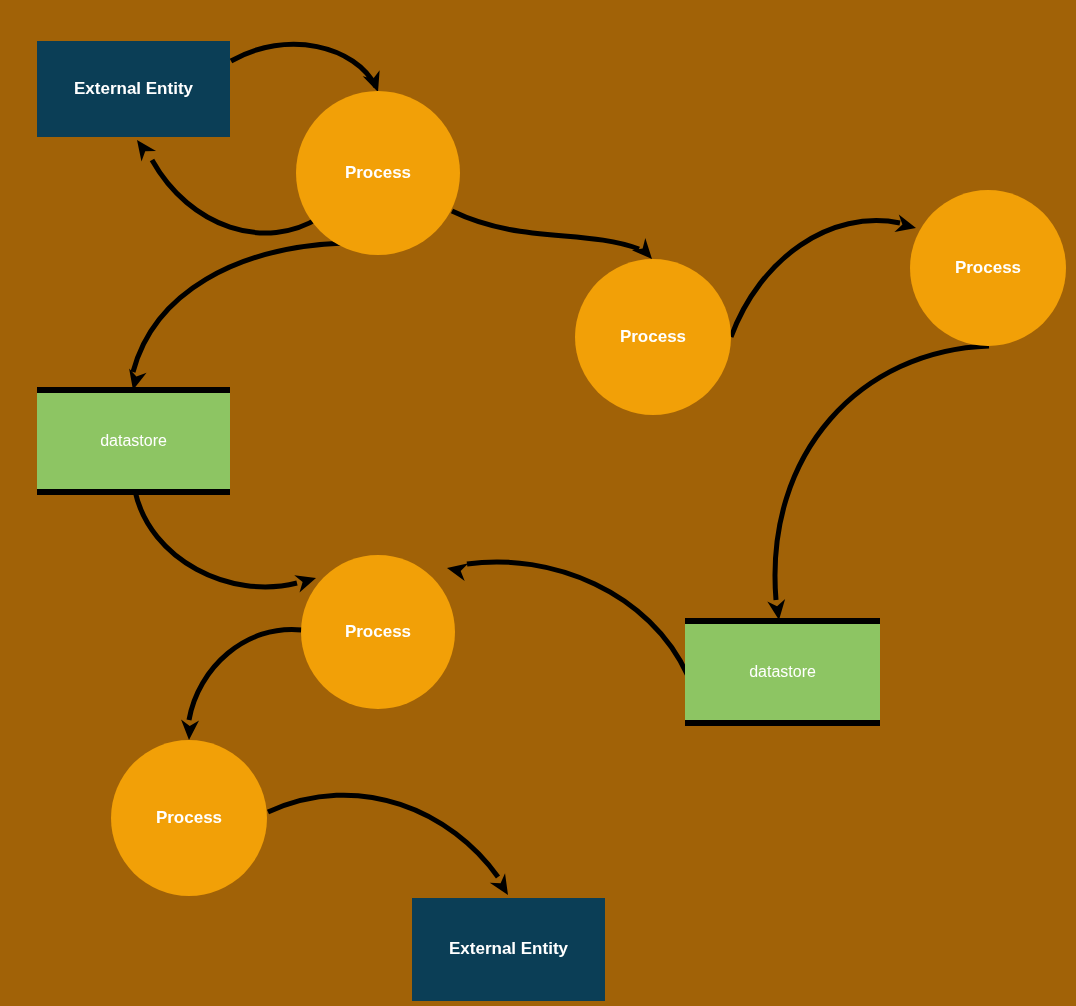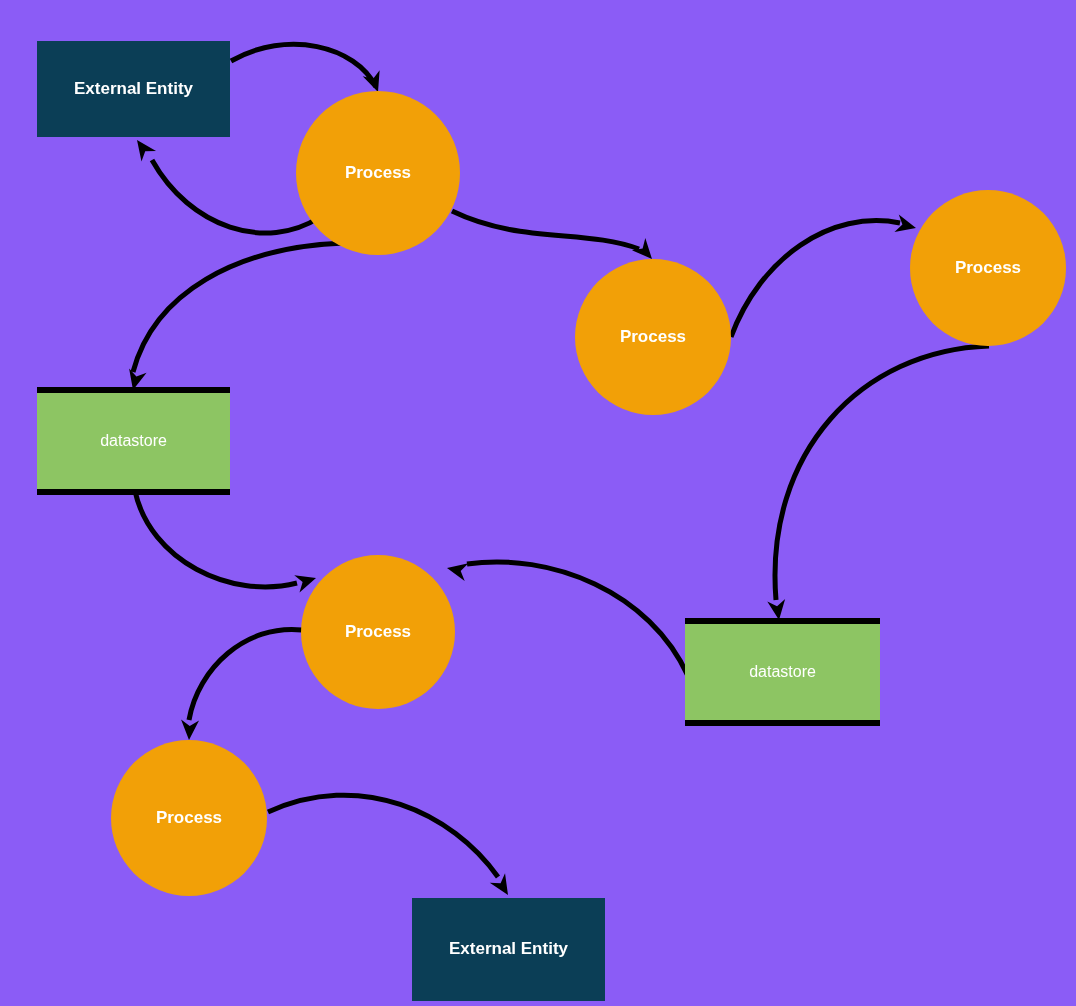--- a/index.html
+++ b/index.html
@@ -8,21 +8,21 @@
     padding: 0;
     background: #ffffff;
   }
   body {
     font-family: "Liberation Sans", sans-serif;
   }
   #canvas {
     position: relative;
     width: 1076px;
     height: 1006px;
-    background: #8b5cf6;
+    background: #a16207;
     overflow: hidden;
   }
   #dfd-svg {
     position: absolute;
     left: 0;
     top: 0;
     width: 1076px;
     height: 1006px;
     display: block;
   }

